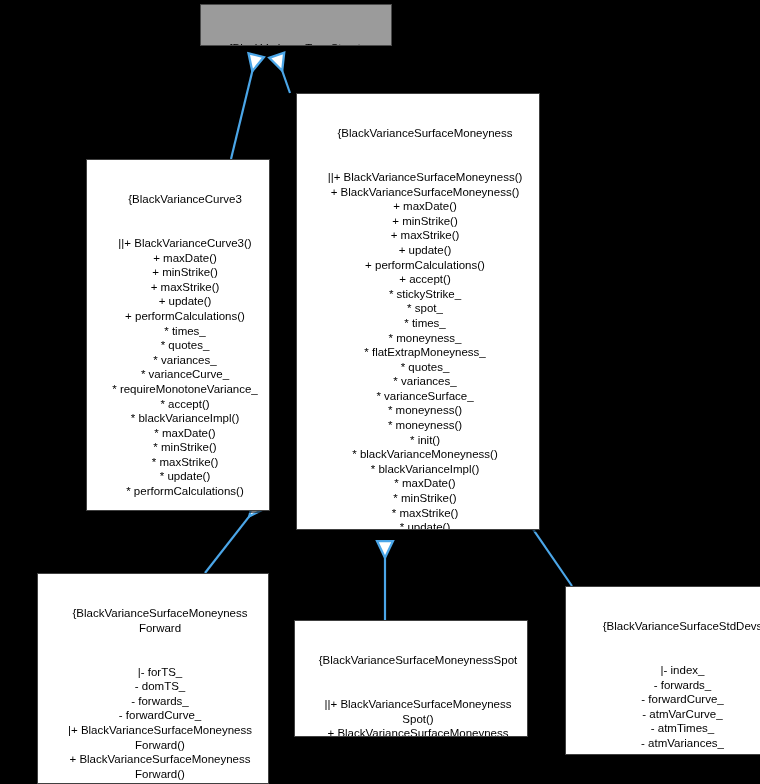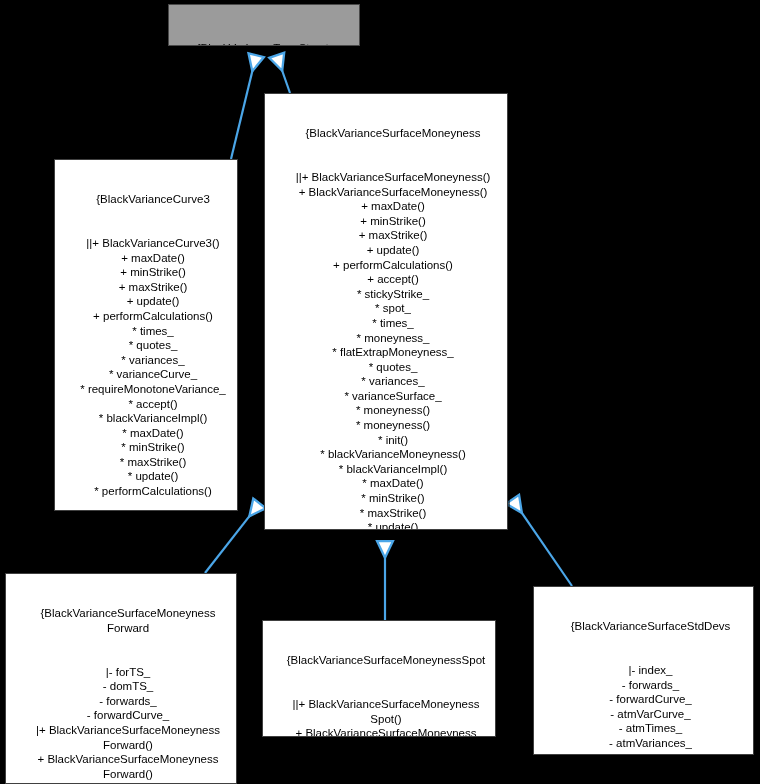--- a/index.html
+++ b/index.html
@@ -29,20 +29,21 @@
     box-sizing: border-box;
     background: #ffffff;
     border: 1px solid #404040;
     box-shadow: 2px 2px 0 rgba(0,0,0,0.55);
     font-size: 11.5px;
     line-height: 14.6px;
     color: #000000;
     padding: 3px 4px 3px 18px;
     overflow: hidden;
     white-space: pre-wrap;
+    margin-left: 32px;
   }
   .node.root {
     background: #9b9b9b;
     border: 1px solid #4a4a4a;
   }
   .node .title {
     text-align: center;
     white-space: pre-wrap;
   }
   .node .members {

